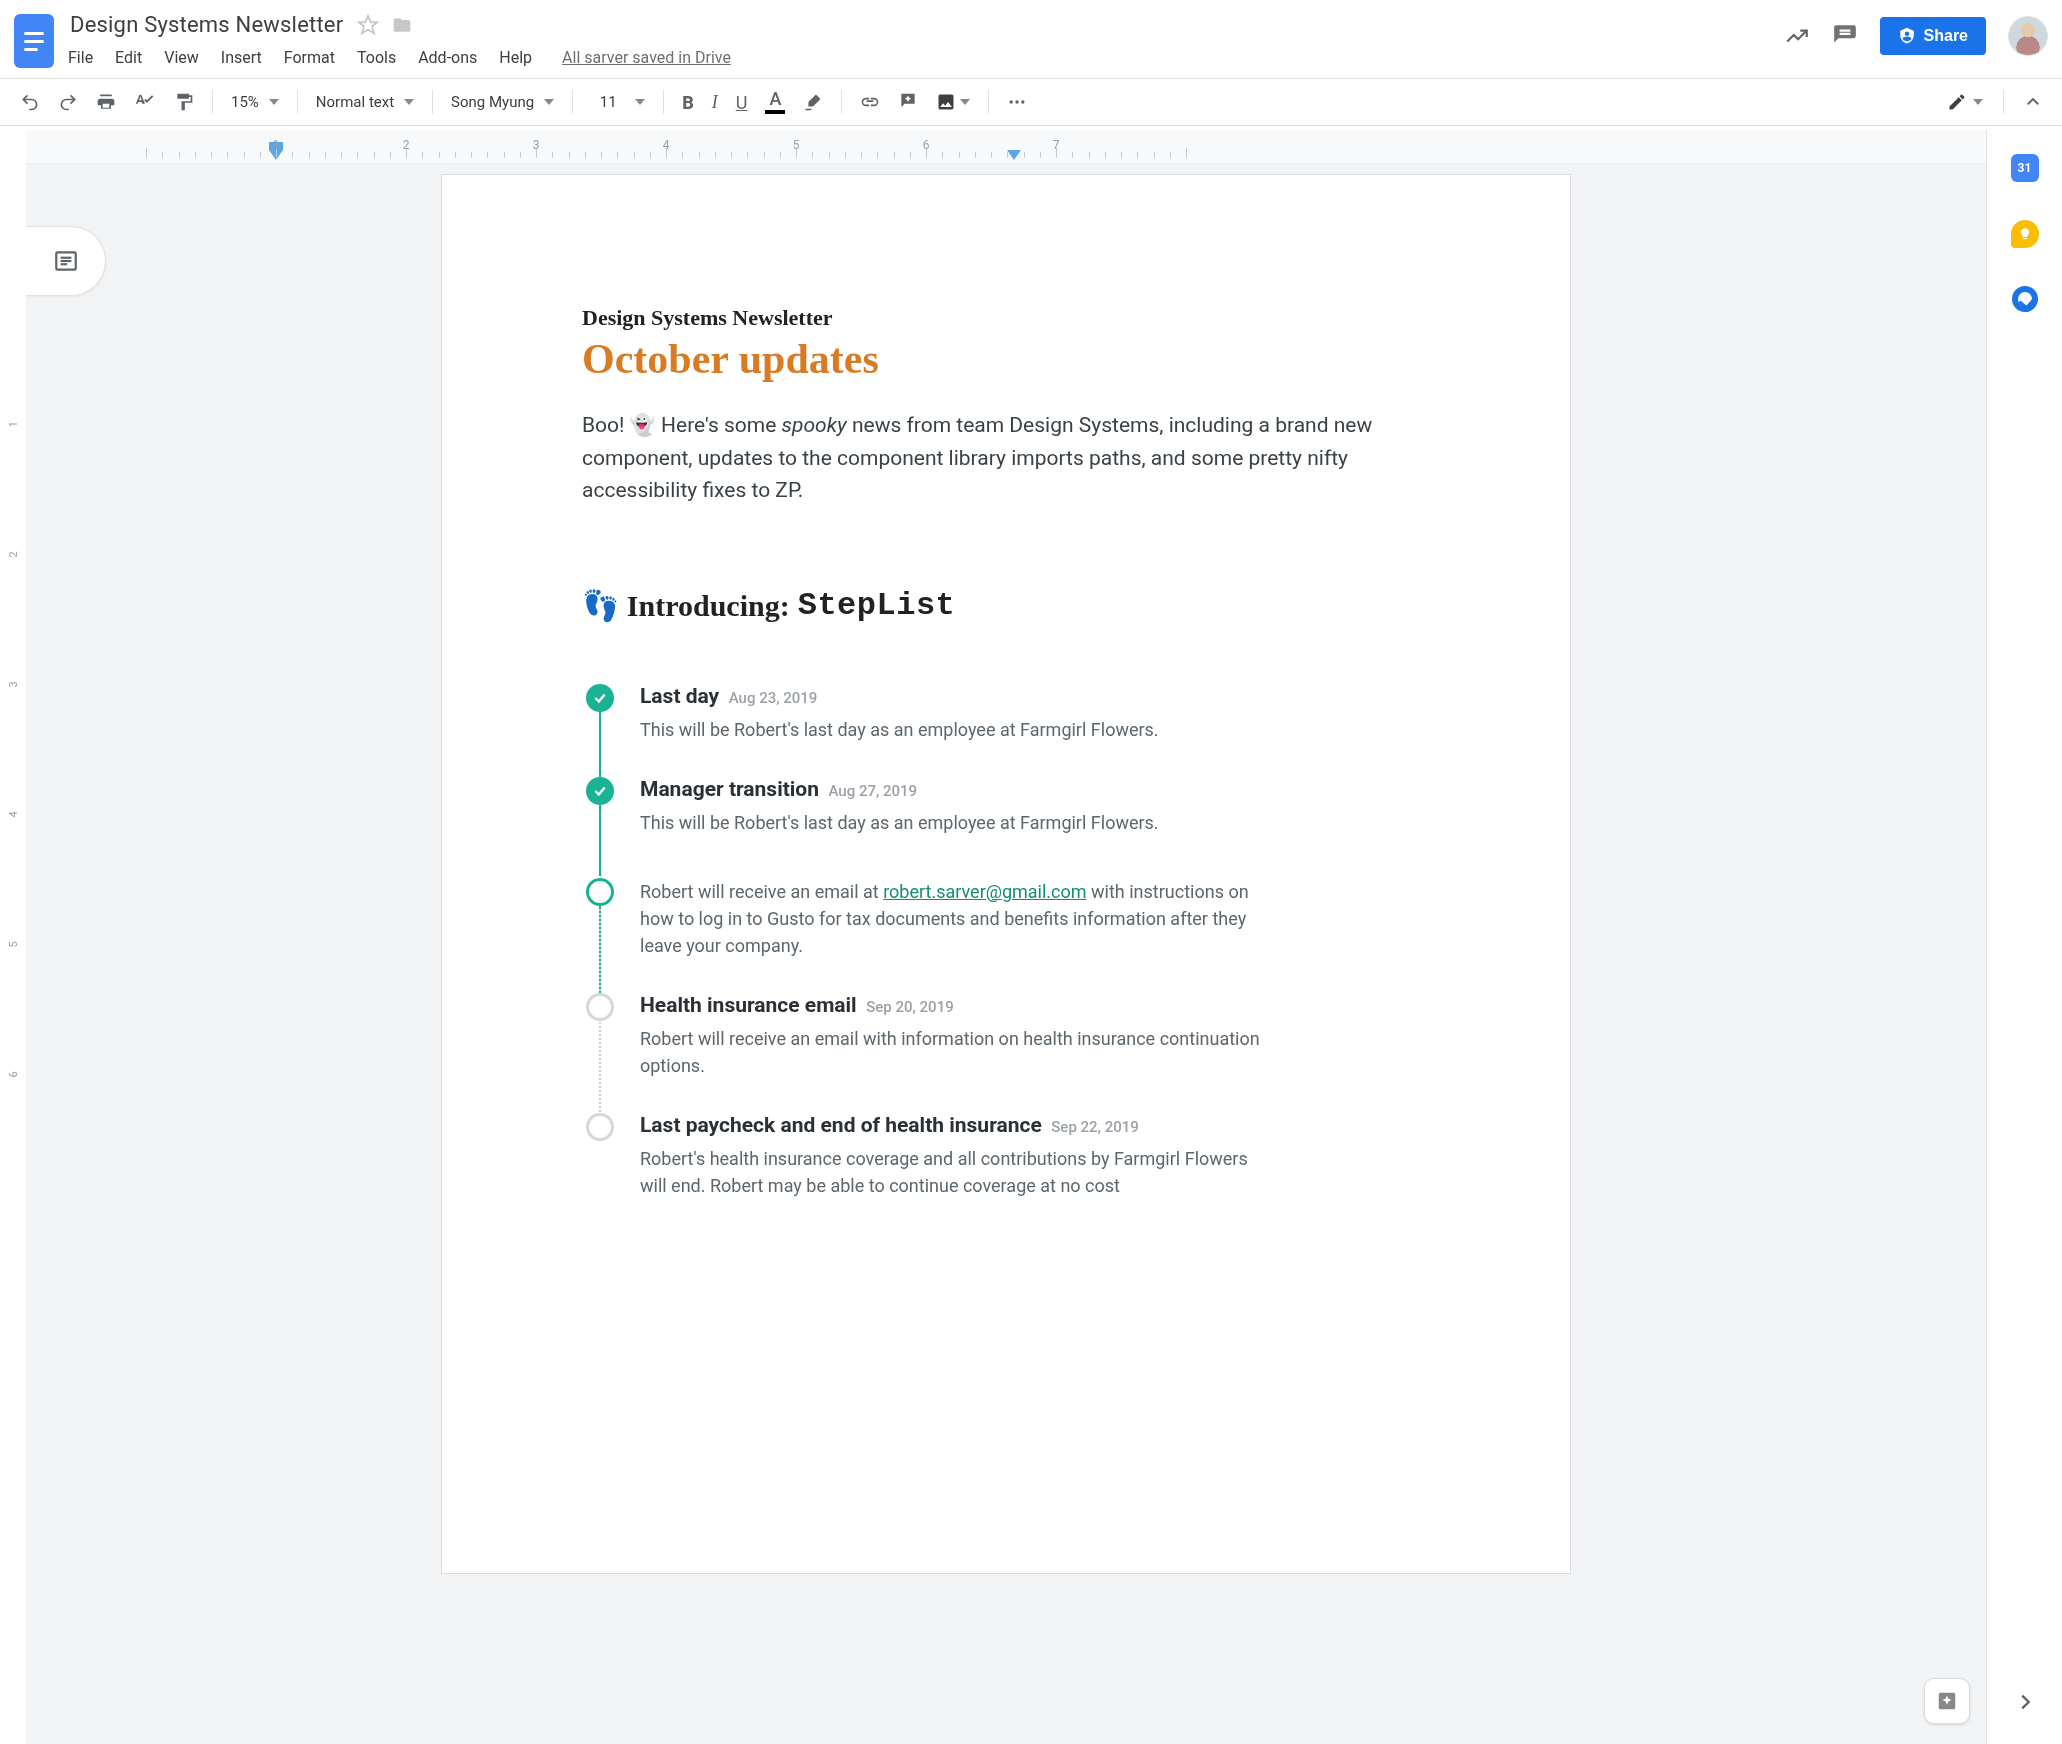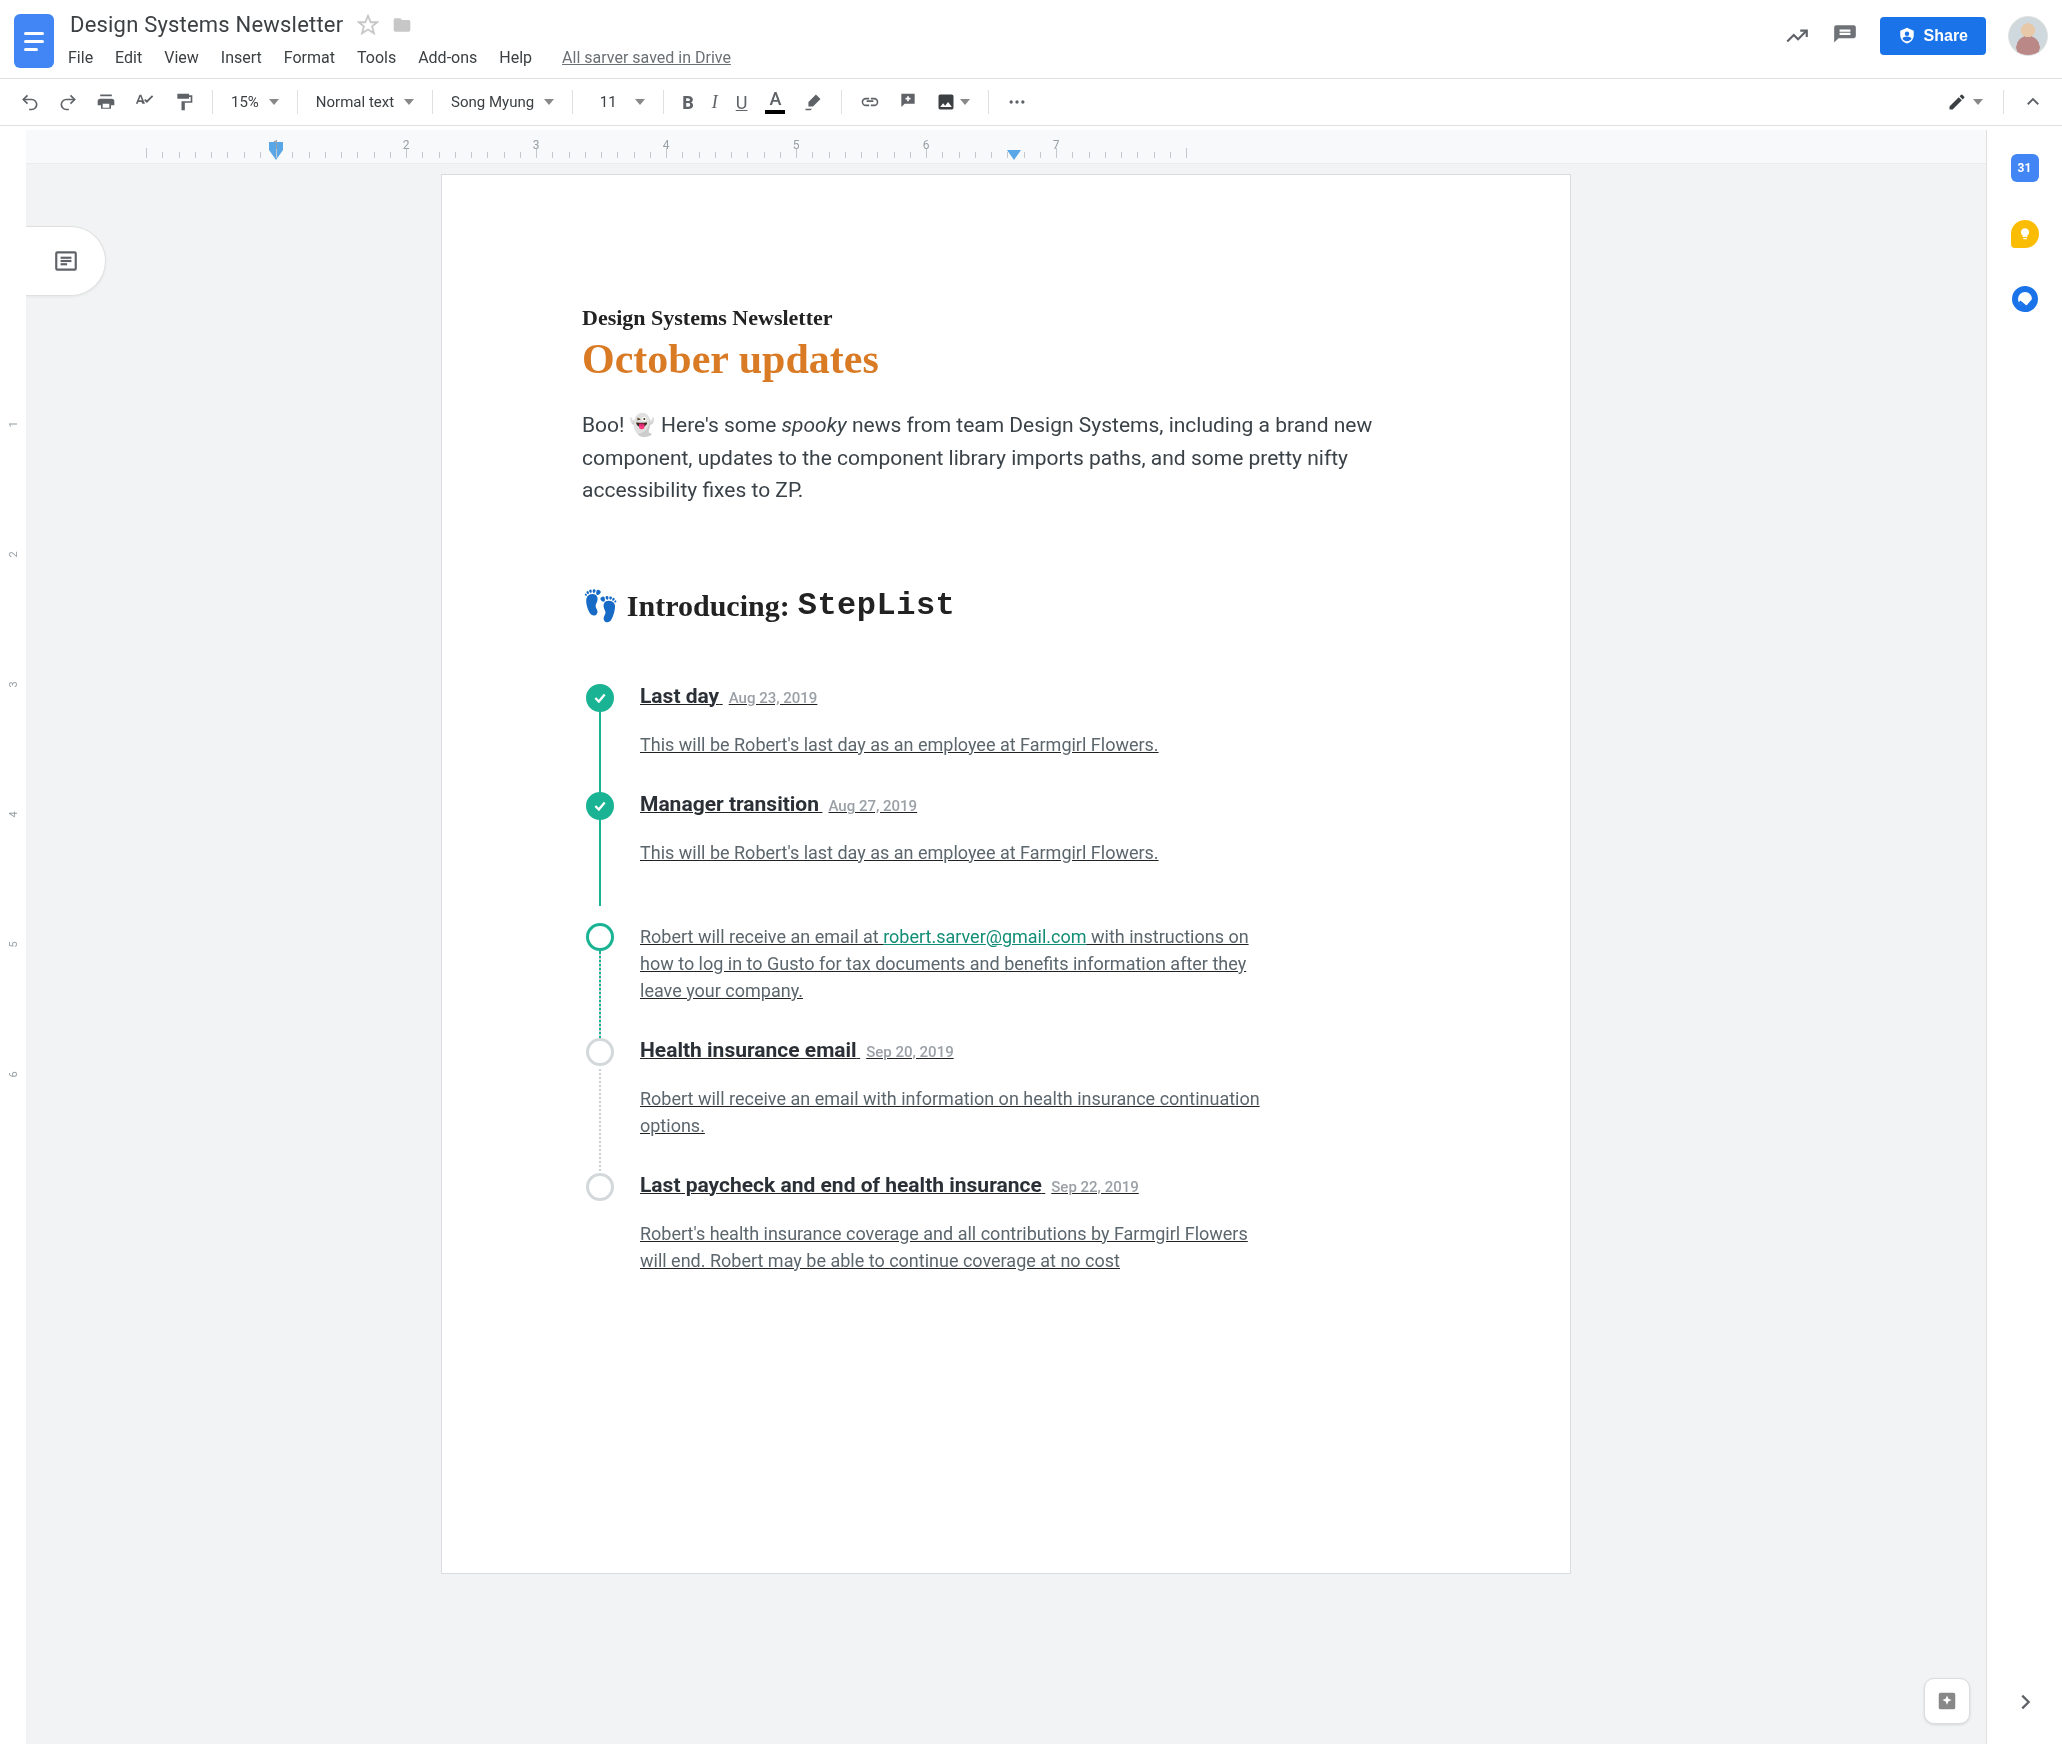--- a/index.html
+++ b/index.html
@@ -161,41 +161,41 @@
     margin-top:80px;
     font-family:Georgia,"Times New Roman",serif;
     font-size:30px;color:#222;font-weight:700;display:flex;align-items:center;gap:8px;
   }
   .h2 code{
     font-family:"Courier New",Courier,monospace;font-size:32px;letter-spacing:.5px;
   }
 
   
   .steplist{margin:60px 0 0 4px;position:relative;}
-  .step{position:relative;padding:0 0 34px 54px;text-decoration:underline;}
+  .step{position:relative;padding:0 0 34px 54px;}
   .rail{
     position:absolute;left:13px;top:26px;bottom:-6px;width:2px;
   }
   .step.done .rail,.step.active .rail{background:var(--teal);}
   .step.done + .step.active .rail{background:var(--teal);}
   .step.future .rail{background:transparent;border-left:2px dotted #c9cfd3;}
   .step.active .rail{background:transparent;border-left:2px dotted #c9cfd3;}
   .step:last-child .rail{display:none;}
   .node{
     position:absolute;left:0;top:0;width:28px;height:28px;border-radius:50%;
     background:#fff;border:3px solid var(--teal);
     display:flex;align-items:center;justify-content:center;
   }
   .step.done .node{background:var(--teal);border-color:var(--teal);}
   .step.active .node{background:#fff;border-color:var(--teal);}
   .step.future .node{border-color:#d3d8db;}
   .node svg{display:block;}
   .step-title{font-size:21px;font-weight:700;color:var(--doc-strong);}
   .step-date{font-size:15px;color:#9aa0a6;font-weight:500;margin-left:6px;}
-  .step-body{font-size:18px;color:#5c666d;margin-top:23px;max-width:620px;line-height:1.5;}
+  .step-body{font-size:18px;color:#5c666d;margin-top:8px;max-width:620px;line-height:1.5;}
   .step-body a{color:var(--link);text-decoration:underline;}
 
   
   .outline-tab{
     position:absolute;left:0;top:62px;width:80px;height:70px;border-radius:0 40px 40px 0;
     background:#fff;border:1px solid #e0e0e0;border-left:none;
     display:flex;align-items:center;justify-content:center;color:#5f6368;
     box-shadow:0 1px 3px rgba(0,0,0,.06);
   }
 

